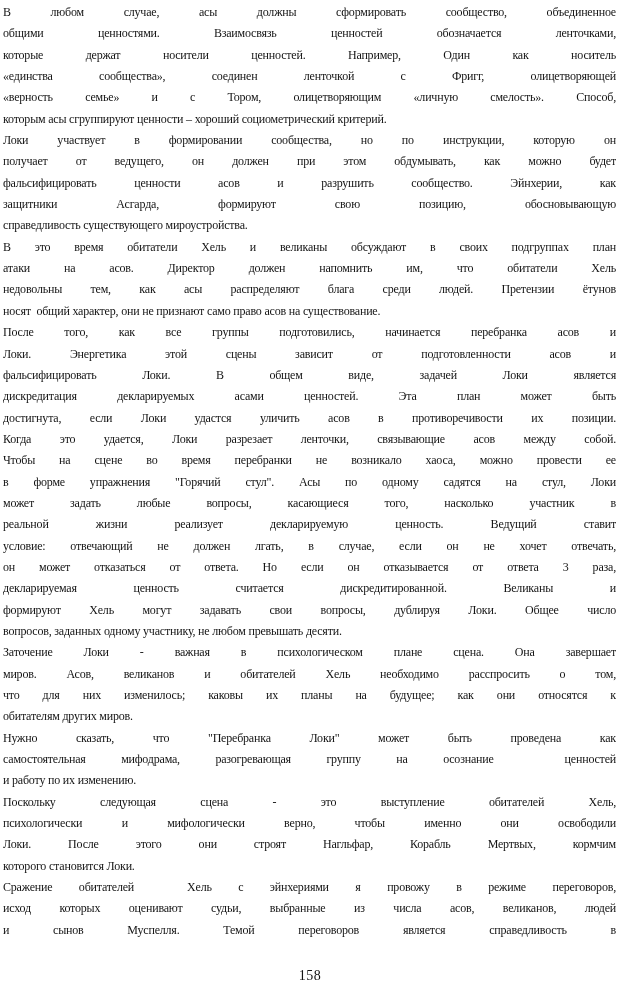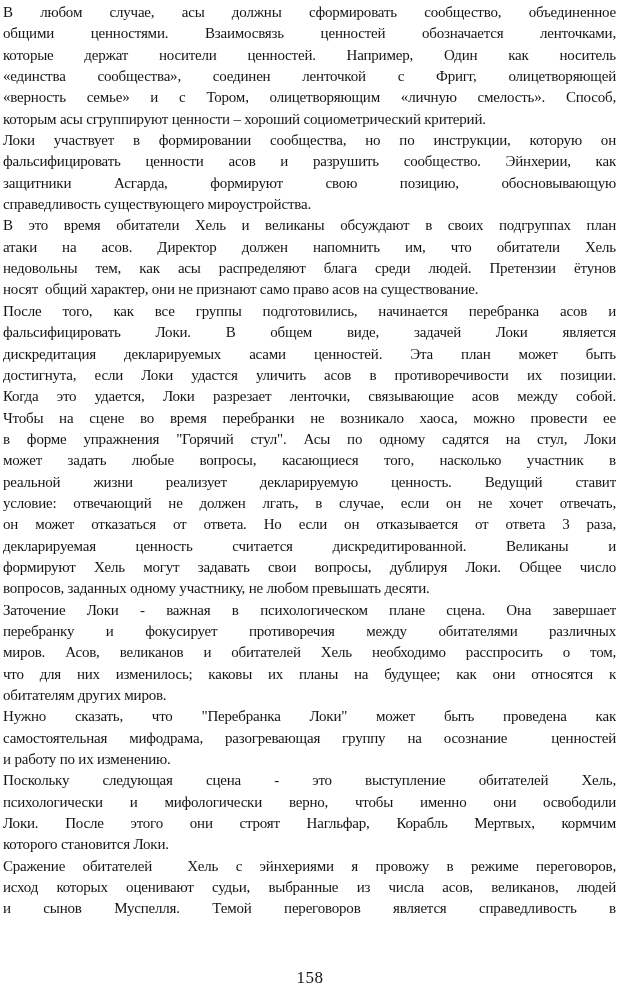--- a/index.html
+++ b/index.html
@@ -13,77 +13,78 @@
     height: 993px;
     overflow: hidden;
     font-family: "Liberation Serif", "DejaVu Serif", serif;
     color: #141414;
   }
   .page-text {
     position: absolute;
     left: 3px;
     top: 2px;
     width: 613px;
-    font-size: 15px;
+    font-size: 12px;
     line-height: 21.35px;
     letter-spacing: -0.2px;
   }
   .line {
     white-space: nowrap;
     overflow: hidden;
     text-align: justify;
     text-align-last: justify;
   }
   .line.end {
     text-align-last: left;
   }
   .page-number {
     position: absolute;
     left: 0;
     top: 968px;
     width: 100%;
     text-align: center;
-    font-size: 17px;
+    font-size: 14px;
     letter-spacing: 0.5px;
   }
 </style>
 </head>
 <body>
 
 <div class="page-text">
     <div class="line">В любом случае, асы должны сформировать сообщество, объединенное</div>
     <div class="line">общими ценностями. Взаимосвязь ценностей обозначается ленточками,</div>
     <div class="line">которые держат носители ценностей. Например, Один как носитель</div>
     <div class="line">«единства сообщества», соединен ленточкой с Фригг, олицетворяющей</div>
     <div class="line">«верность семье» и с Тором, олицетворяющим «личную смелость». Способ,</div>
     <div class="line end">которым асы сгруппируют ценности – хороший социометрический критерий.</div>
     <div class="line">Локи участвует в формировании сообщества, но по инструкции, которую он</div>
+    <div class="line">получает от ведущего, он должен при этом обдумывать, как можно будет</div>
     <div class="line">фальсифицировать ценности асов и разрушить сообщество. Эйнхерии, как</div>
     <div class="line">защитники Асгарда, формируют свою позицию, обосновывающую</div>
     <div class="line end">справедливость существующего мироустройства.</div>
     <div class="line">В это время обитатели Хель и великаны обсуждают в своих подгруппах план</div>
     <div class="line">атаки на асов. Директор должен напомнить им, что обитатели Хель</div>
     <div class="line">недовольны тем, как асы распределяют блага среди людей. Претензии ётунов</div>
     <div class="line end">носят&nbsp; общий характер, они не признают само право асов на существование.</div>
     <div class="line">После того, как все группы подготовились, начинается перебранка асов и</div>
+    <div class="line">Локи. Энергетика этой сцены зависит от подготовленности асов и</div>
     <div class="line">фальсифицировать Локи. В общем виде, задачей Локи является</div>
     <div class="line">дискредитация декларируемых асами ценностей. Эта план может быть</div>
     <div class="line">достигнута, если Локи удастся уличить асов в противоречивости их позиции.</div>
     <div class="line">Когда это удается, Локи разрезает ленточки, связывающие асов между собой.</div>
     <div class="line">Чтобы на сцене во время перебранки не возникало хаоса, можно провести ее</div>
     <div class="line">в форме упражнения "Горячий стул". Асы по одному садятся на стул, Локи</div>
     <div class="line">может задать любые вопросы, касающиеся того, насколько участник в</div>
     <div class="line">реальной жизни реализует декларируемую ценность. Ведущий ставит</div>
     <div class="line">условие: отвечающий не должен лгать, в случае, если он не хочет отвечать,</div>
     <div class="line">он может отказаться от ответа. Но если он отказывается от ответа 3 раза,</div>
     <div class="line">декларируемая ценность считается дискредитированной. Великаны и</div>
     <div class="line">формируют Хель могут задавать свои вопросы, дублируя Локи. Общее число</div>
     <div class="line end">вопросов, заданных одному участнику, не любом превышать десяти.</div>
     <div class="line">Заточение Локи - важная в психологическом плане сцена. Она завершает</div>
-    <div class="line">перебранку и фокусирует противоречия между обитателями различных</div>
     <div class="line">миров. Асов, великанов и обитателей Хель необходимо расспросить о том,</div>
     <div class="line">что для них изменилось; каковы их планы на будущее; как они относятся к</div>
     <div class="line end">обитателям других миров.</div>
     <div class="line">Нужно сказать, что "Перебранка Локи" может быть проведена как</div>
     <div class="line">самостоятельная мифодрама, разогревающая группу на осознание&nbsp; ценностей</div>
     <div class="line end">и работу по их изменению.</div>
     <div class="line">Поскольку следующая сцена - это выступление обитателей Хель,</div>
     <div class="line">психологически и мифологически верно, чтобы именно они освободили</div>
     <div class="line">Локи. После этого они строят Нагльфар, Корабль Мертвых, кормчим</div>
     <div class="line end">которого становится Локи.</div>

